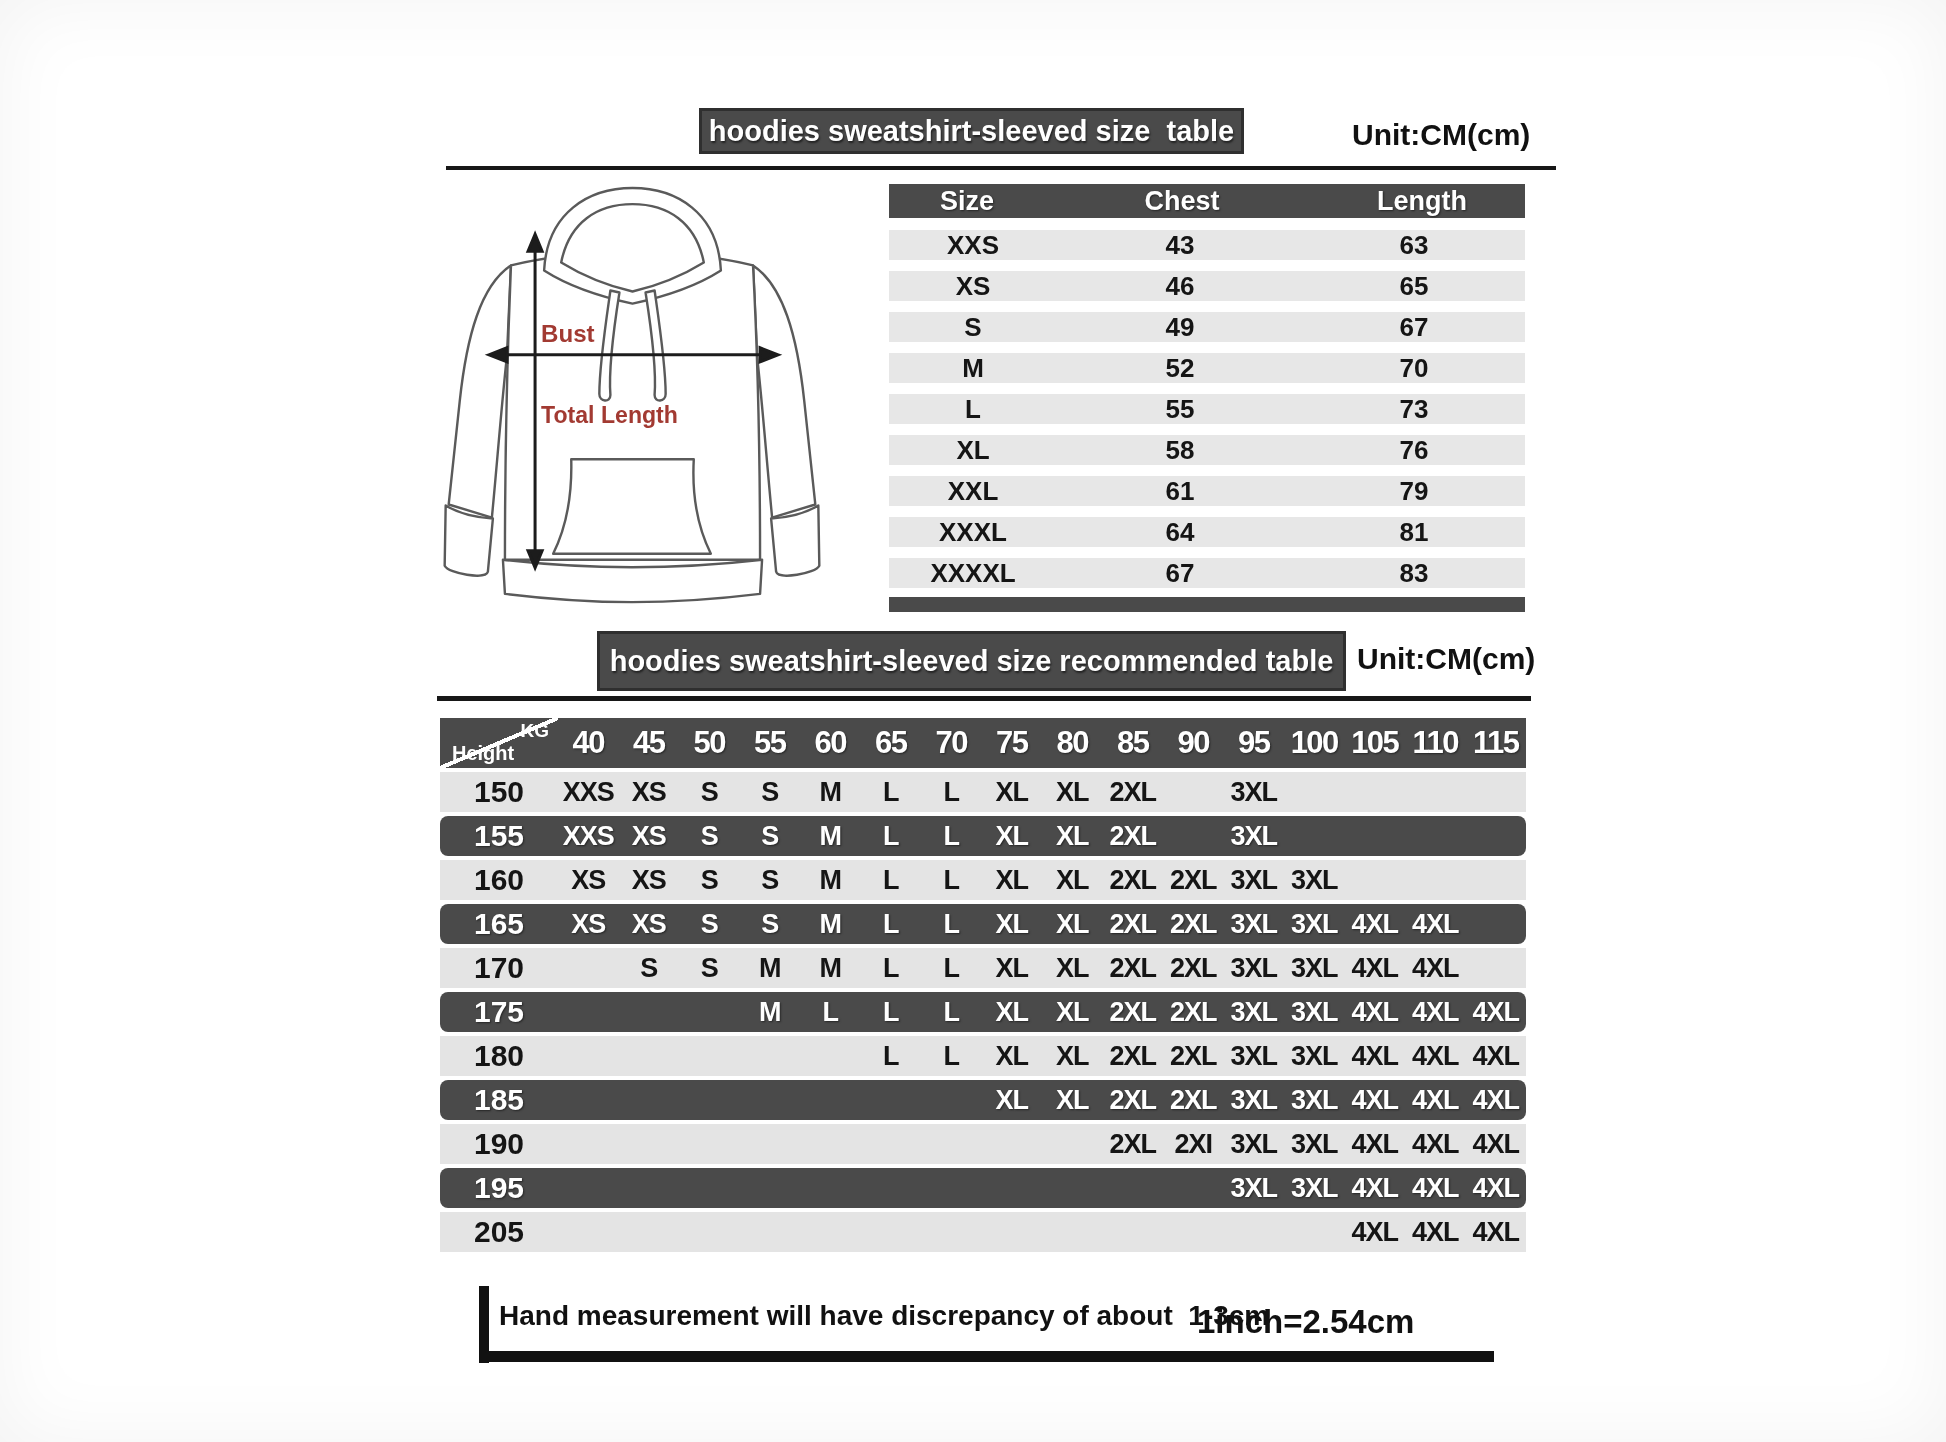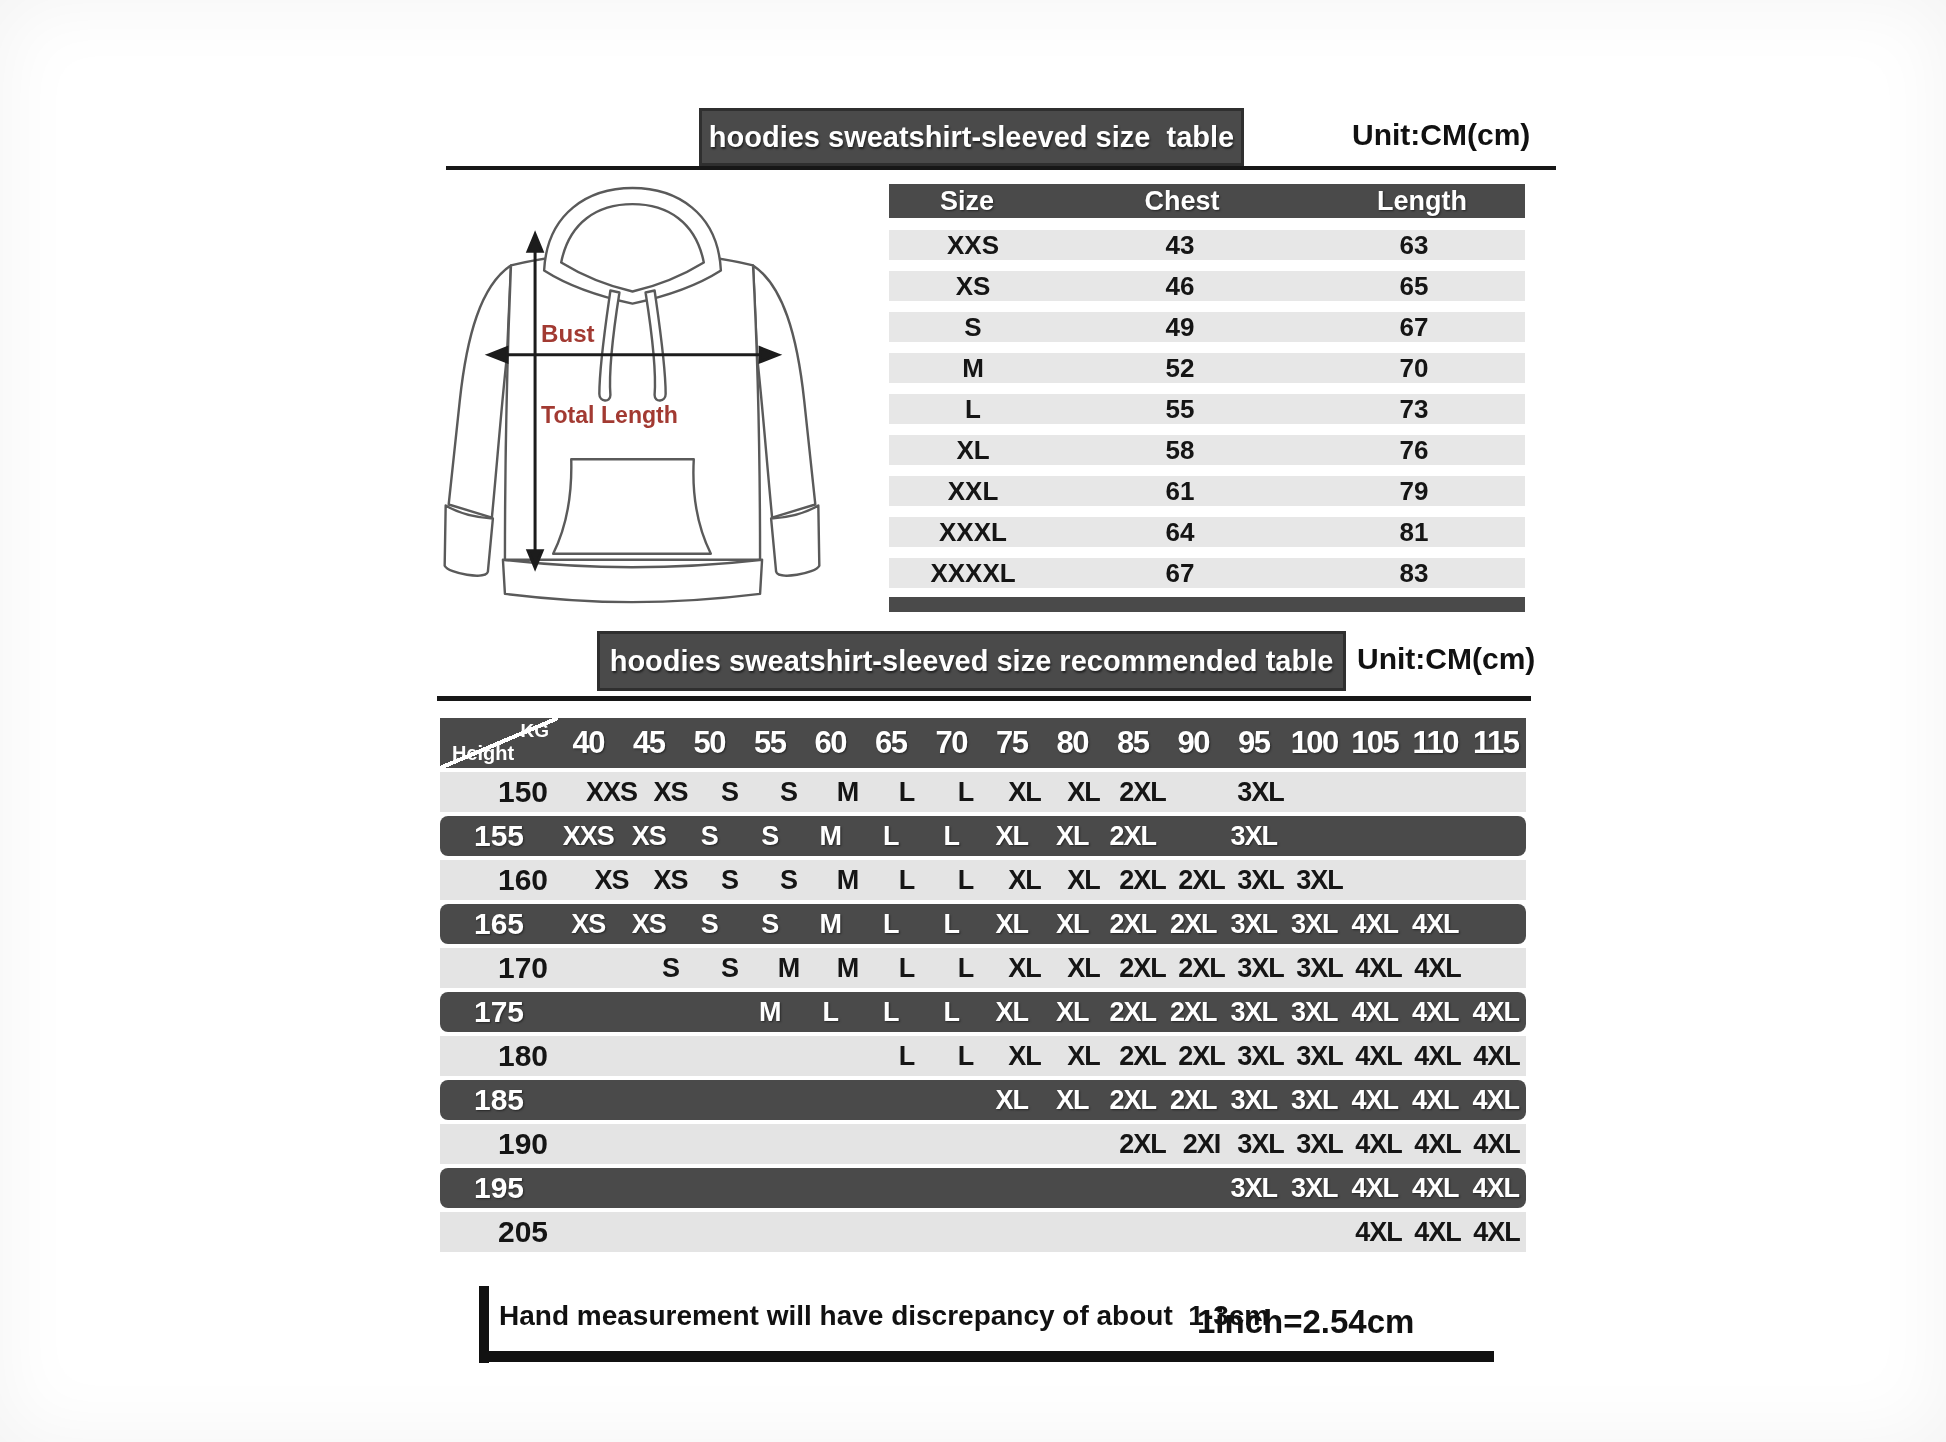--- a/index.html
+++ b/index.html
@@ -5,21 +5,21 @@
   * { margin:0; padding:0; box-sizing:border-box; }
   body { background:#ffffff; font-family:"Liberation Sans","DejaVu Sans",sans-serif; }
   .page { position:relative; width:1946px; height:1442px; background:#ffffff; overflow:hidden;
           box-shadow: inset 0 0 80px rgba(0,0,0,0.05); }
 
   
   .title-bar { position:absolute; background:#4a4a4a; border:3px solid #2f2f2f;
                display:flex; align-items:center; justify-content:center; }
   .title-bar span { color:#ffffff; font-weight:bold; font-size:29px; white-space:pre;
                     text-shadow:1px 2px 2px rgba(0,0,0,0.55); }
-  .t1 { left:699px; top:108px; width:545px; height:58px; }
+  .t1 { left:699px; top:108px; width:545px; height:46px; }
   .t2 { left:597px; top:631px; width:749px; height:60px; }
   .unit { position:absolute; font-weight:bold; font-size:30px; color:#111; }
   .u1 { left:1352px; top:118px; }
   .u2 { left:1357px; top:642px; }
   .rule { position:absolute; background:#171717; }
   .r1 { left:446px; top:166px; width:1110px; height:4px; }
   .r2 { left:437px; top:696px; width:1094px; height:5px; }
 
   
   .hoodie { position:absolute; left:428px; top:170px; width:408px; height:452px; }
@@ -43,21 +43,21 @@
   .m-hcell { background:#4a4a4a; color:#fff; font-weight:bold; font-size:31px;
              letter-spacing:-1.5px; display:flex; align-items:center; justify-content:center;
              text-shadow:1px 1px 2px rgba(0,0,0,0.5); }
   .corner { position:relative; background:#4a4a4a; color:#fff; font-weight:bold;
             background-image:linear-gradient(to bottom right,
               rgba(0,0,0,0) calc(50% - 2px), #ffffff calc(50% - 2px),
               #ffffff calc(50% + 2px), rgba(0,0,0,0) calc(50% + 2px)); }
   .corner .kg  { position:absolute; top:2px; right:9px; font-size:19px; }
   .corner .hgt { position:absolute; bottom:3px; left:5px; font-size:20px;margin-left:7px; }
   .m-row { height:40px; margin-bottom:4px; align-items:center; }
-  .m-row.light { background:#e4e4e4; color:#151515;padding-left:24px; }
+  .m-row.light { background:#e4e4e4; color:#151515; }
   .m-row.dark  { background:#4a4a4a; color:#ffffff;border-radius:8px; }
   .m-row.dark .m-cell, .m-row.dark .m-height { text-shadow:1px 1px 2px rgba(0,0,0,0.5); }
   .m-height { font-weight:bold; font-size:30px; text-align:center; }
   .m-cell { font-weight:bold; font-size:27px; letter-spacing:-1px; text-align:center; }
 
   
   .vbar { position:absolute; left:479px; top:1286px; width:10px; height:77px; background:#111; }
   .hbar { position:absolute; left:479px; top:1351px; width:1015px; height:11px; background:#111; }
   .note { position:absolute; left:499px; top:1300px; font-weight:bold; font-size:28px;
           color:#111; white-space:pre; }

